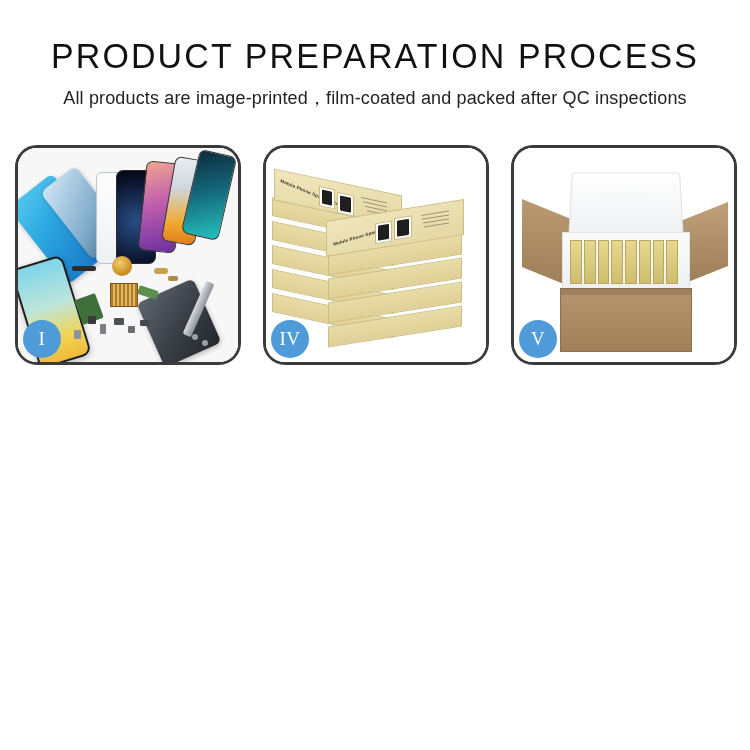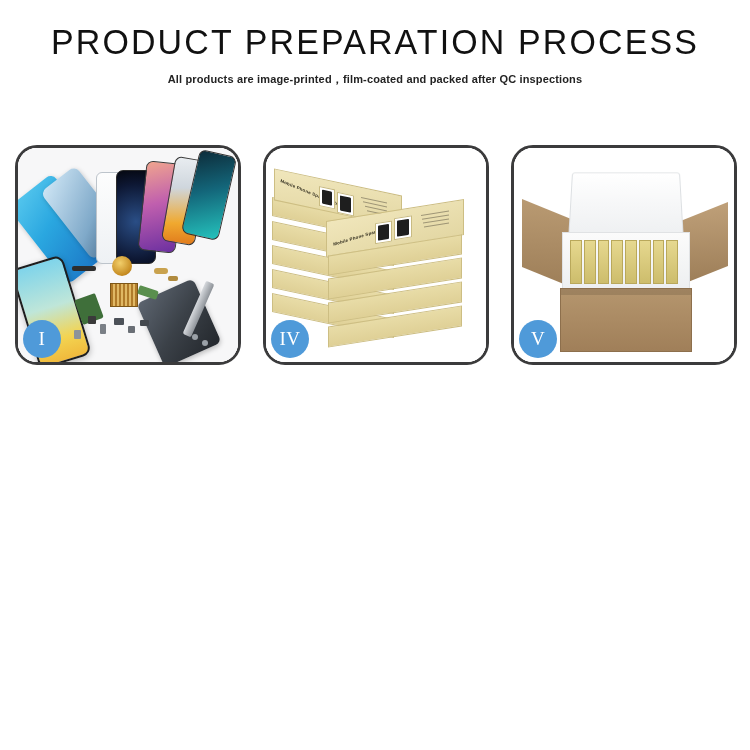--- a/index.html
+++ b/index.html
@@ -6,35 +6,35 @@
   body{
     width:750px;height:750px;
     background:#ffffff;
     font-family:"Liberation Sans","DejaVu Sans",sans-serif;
     overflow:hidden;
     position:relative;
   }
   .page{width:750px;height:750px;position:relative;}
 
   
-  .header{padding-top:24px;text-align:center;}
+  .header{padding-top:38px;text-align:center;}
   .title{
     font-family:"Liberation Sans","DejaVu Sans",sans-serif;
     font-size:35px;
     font-weight:500;
     letter-spacing:2.2px;
     color:#111111;
     line-height:1;
     transform:scaleX(0.97);
     white-space:nowrap;
   }
   .subtitle{
     margin-top:13px;
-    font-size:11px;
-    font-weight:700;
+    font-size:18px;
+    font-weight:400;
     color:#232323;
     letter-spacing:0.15px;
     white-space:nowrap;
   }
 
   
   .grid{
     position:absolute;
     left:15px;top:145px;
     width:722px;height:534px;

